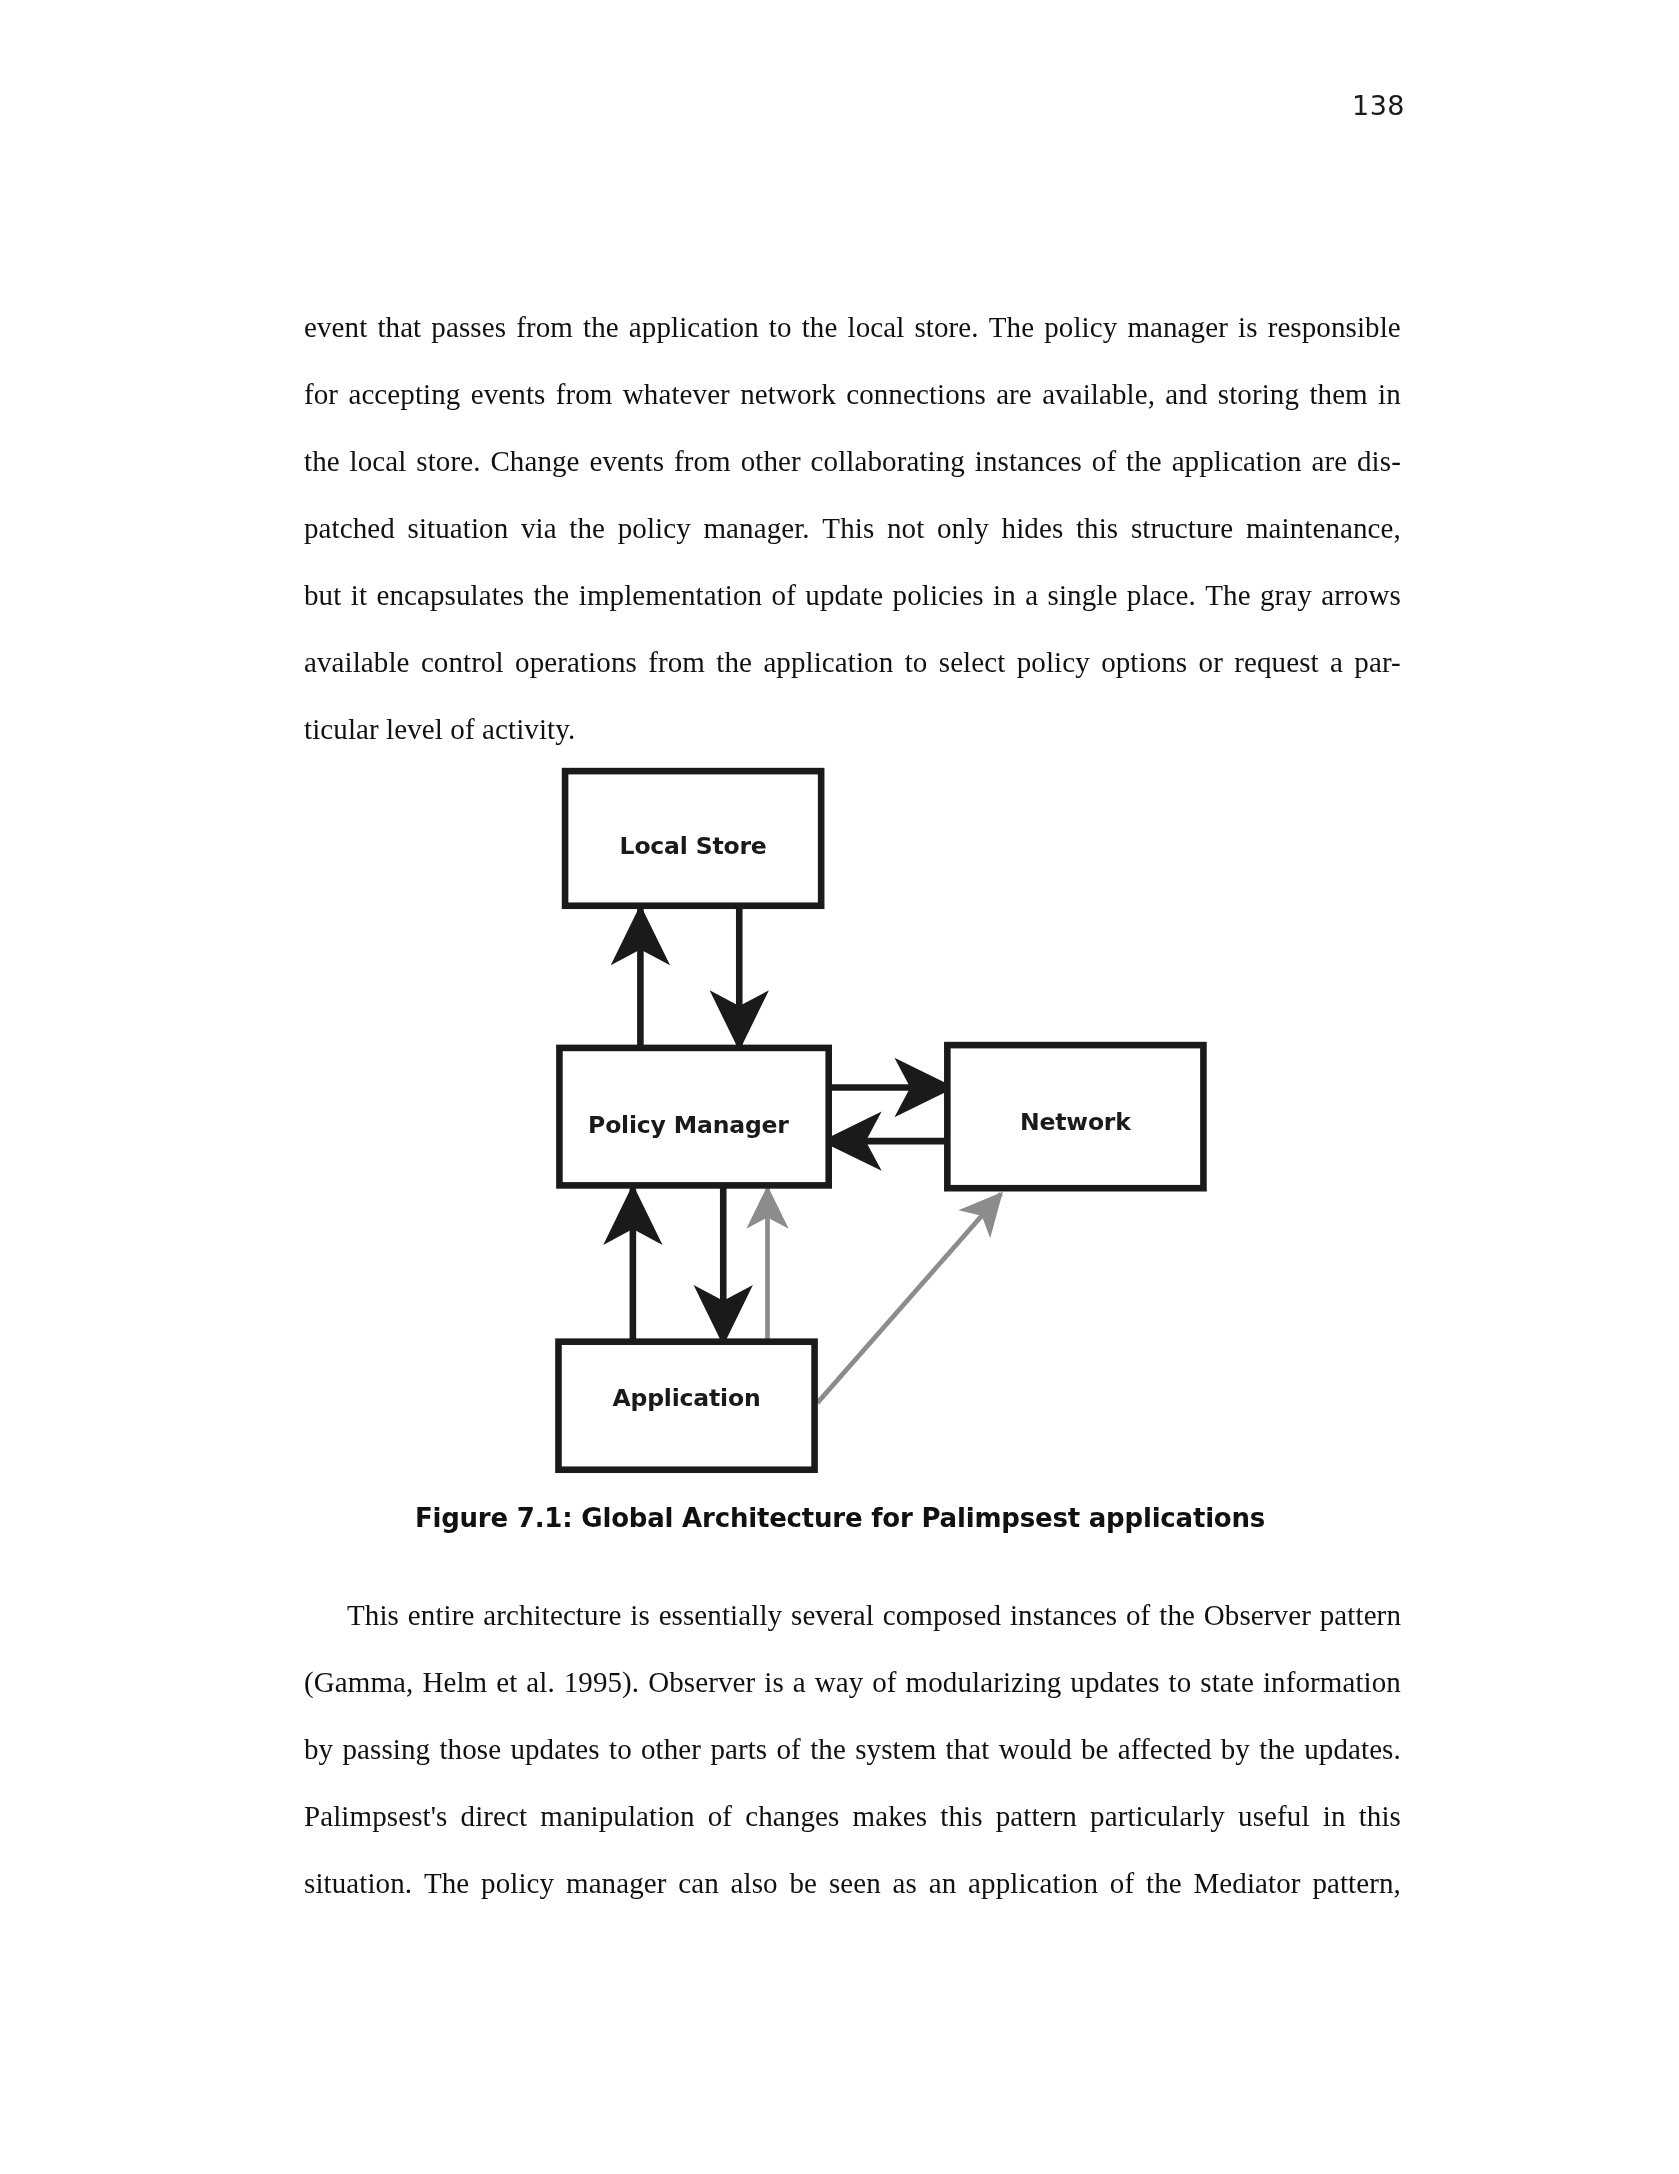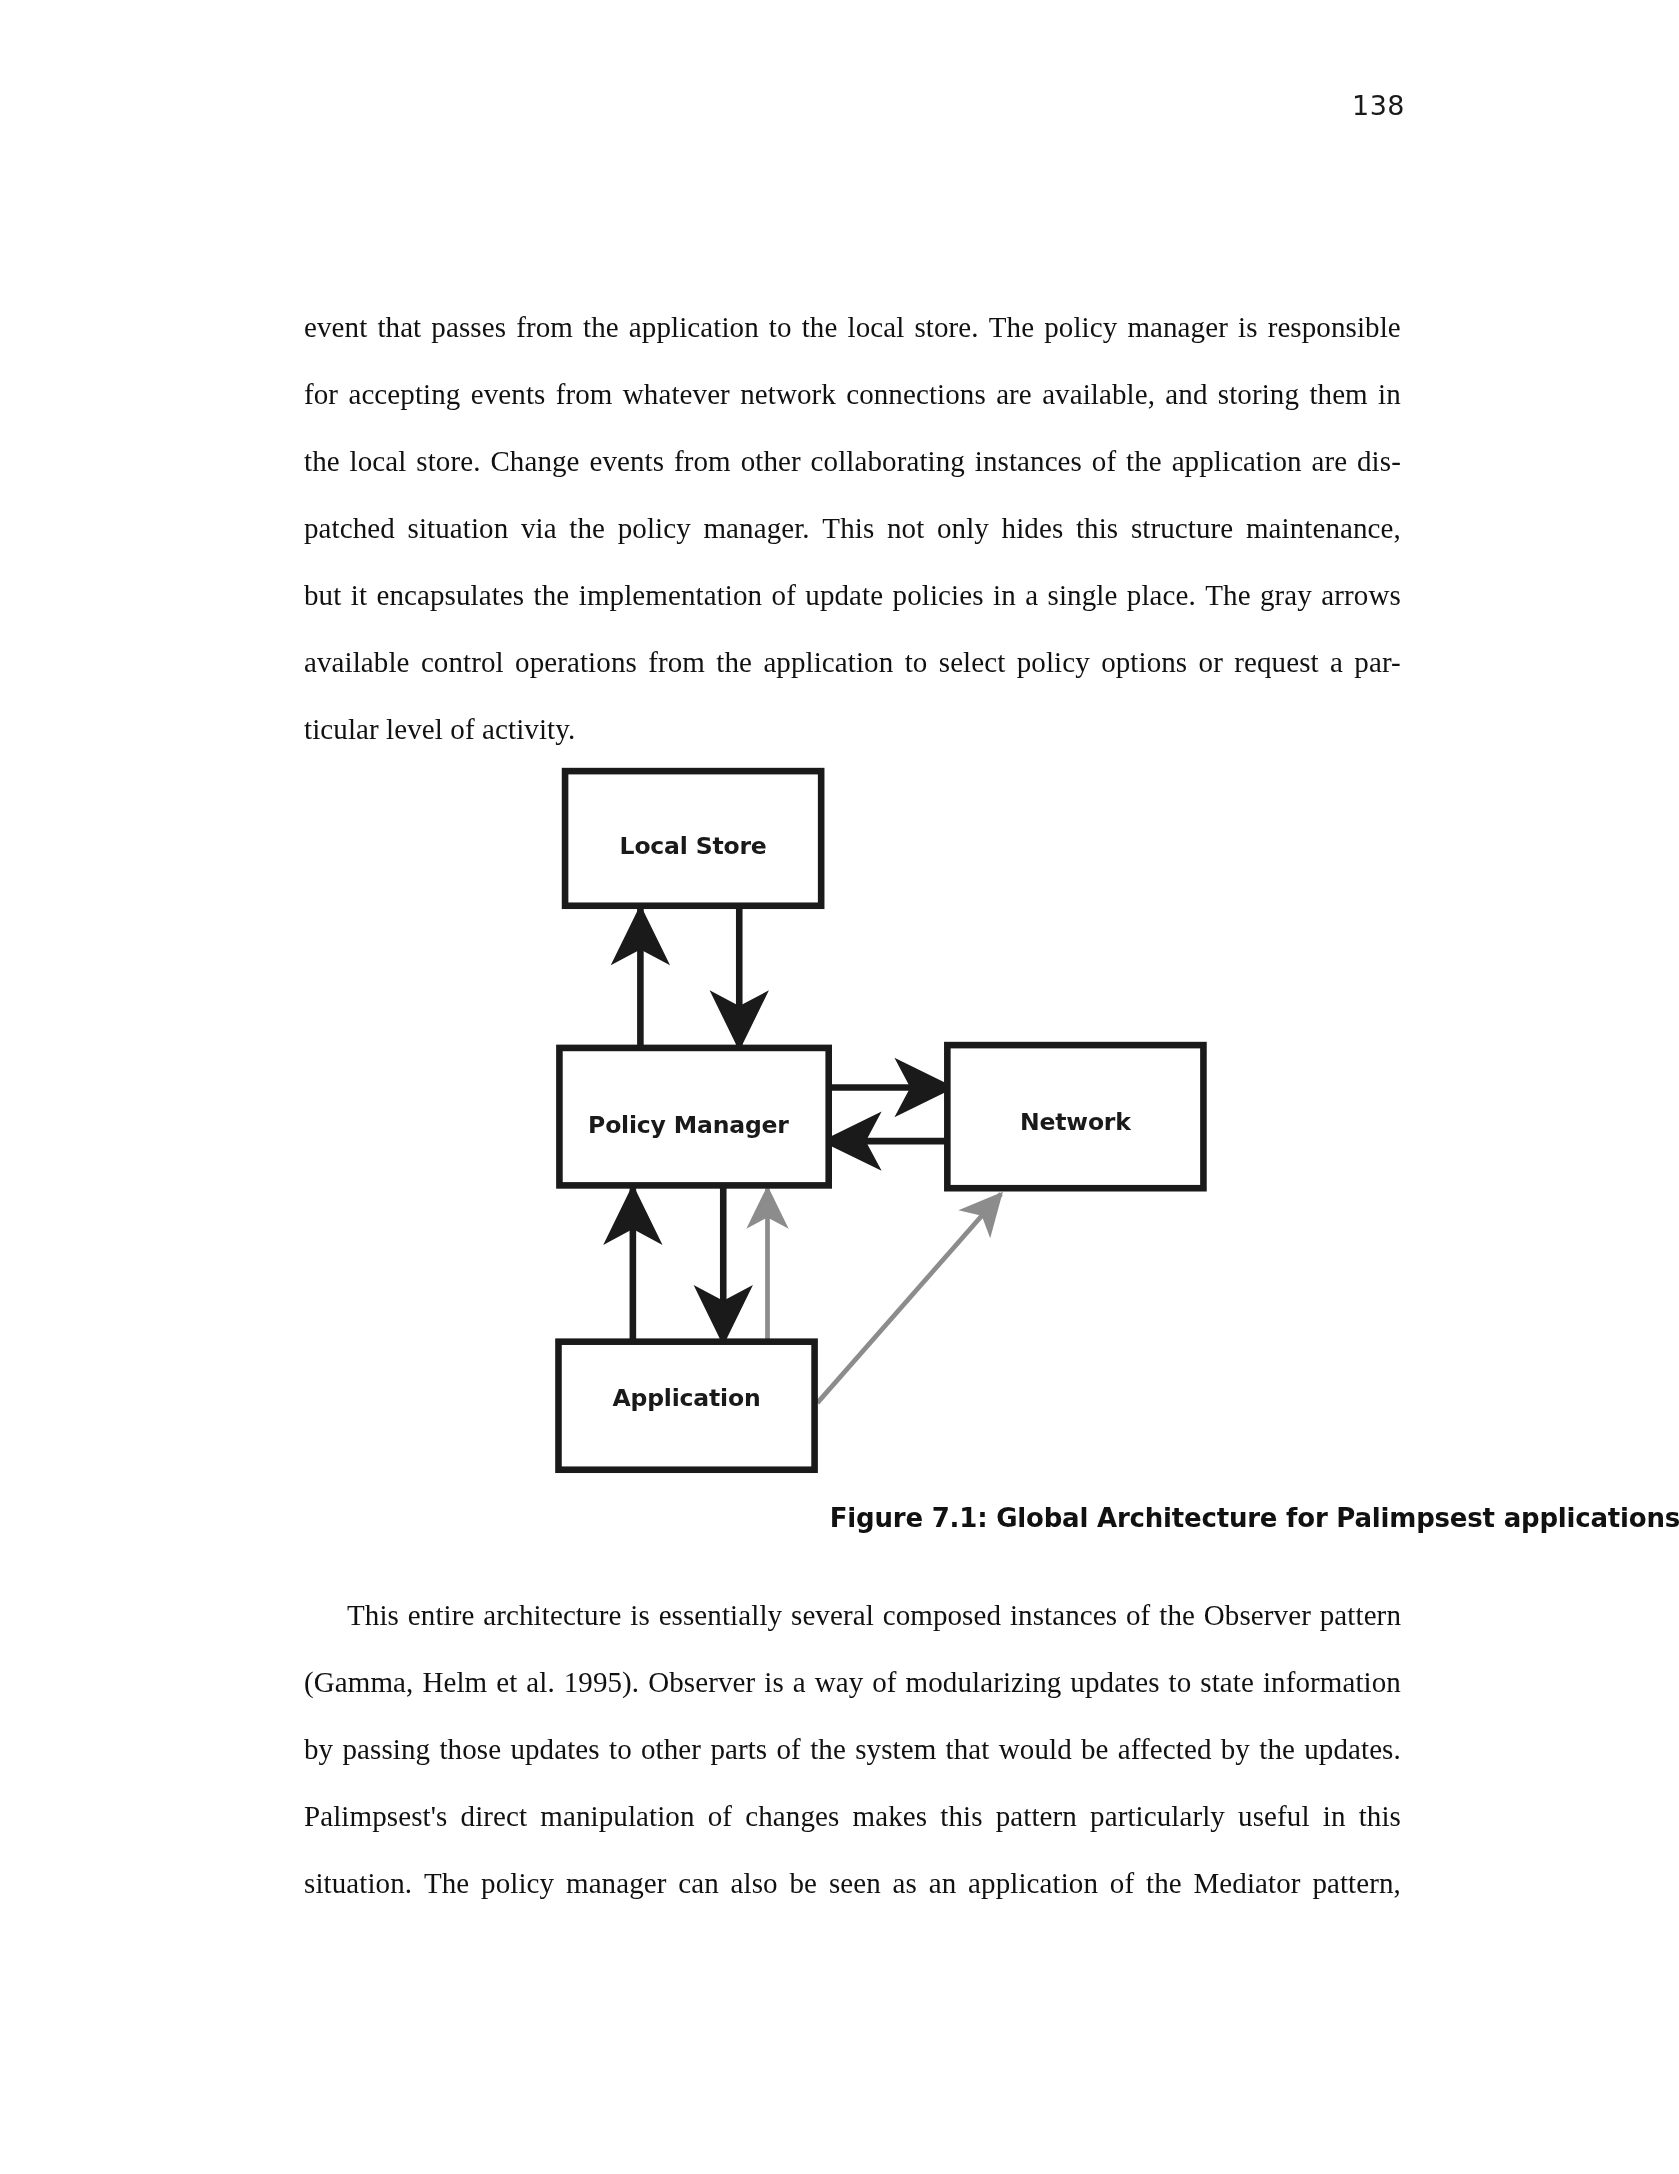--- a/index.html
+++ b/index.html
@@ -55,21 +55,21 @@
     left:0; top:0;
     width:1680px; height:2174px;
     pointer-events:none;
   }
   .figure svg { display:block; }
   .caption {
     position:absolute;
     left:0;
     top:1503px;
     width:1680px;
-    text-align:right;
+    text-align:center;
     font-family:"DejaVu Sans", sans-serif;
     font-weight:bold;
     font-size:26px;
     color:#111111;
     letter-spacing:-0.2px;
   }
   .box-label {
     font-family:"DejaVu Sans", sans-serif;
     font-weight:bold;
     font-size:25px;

